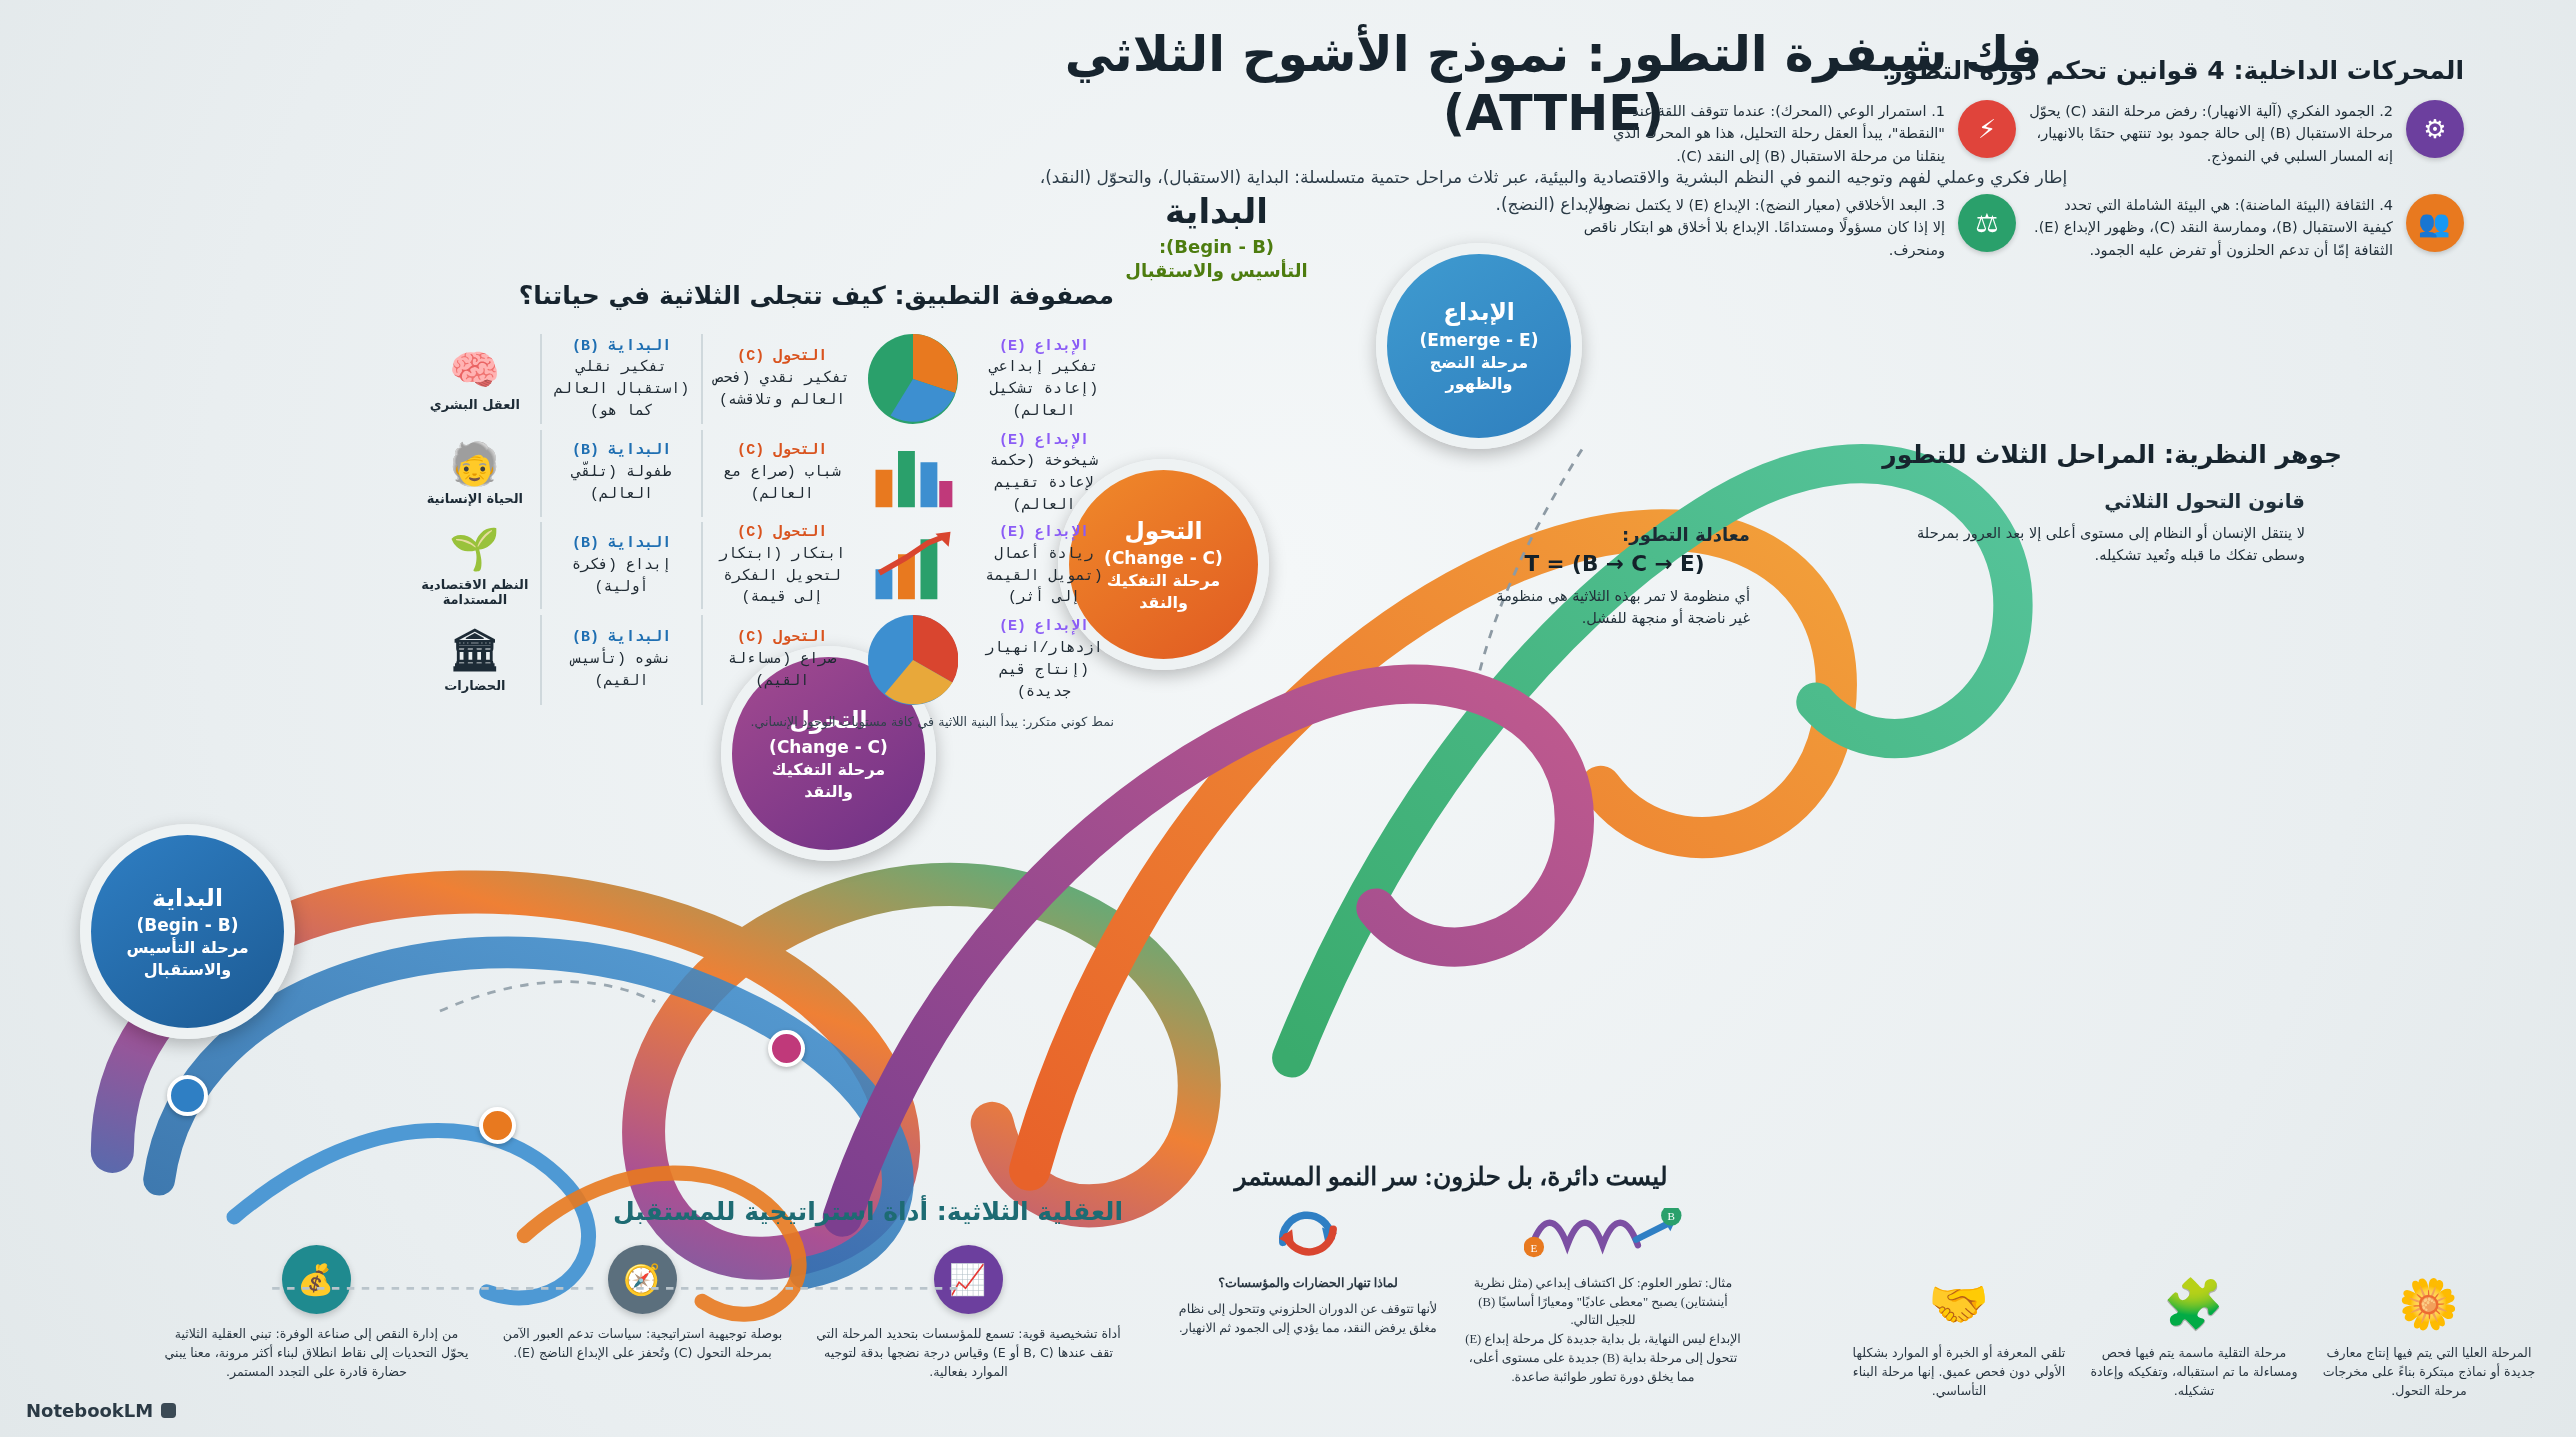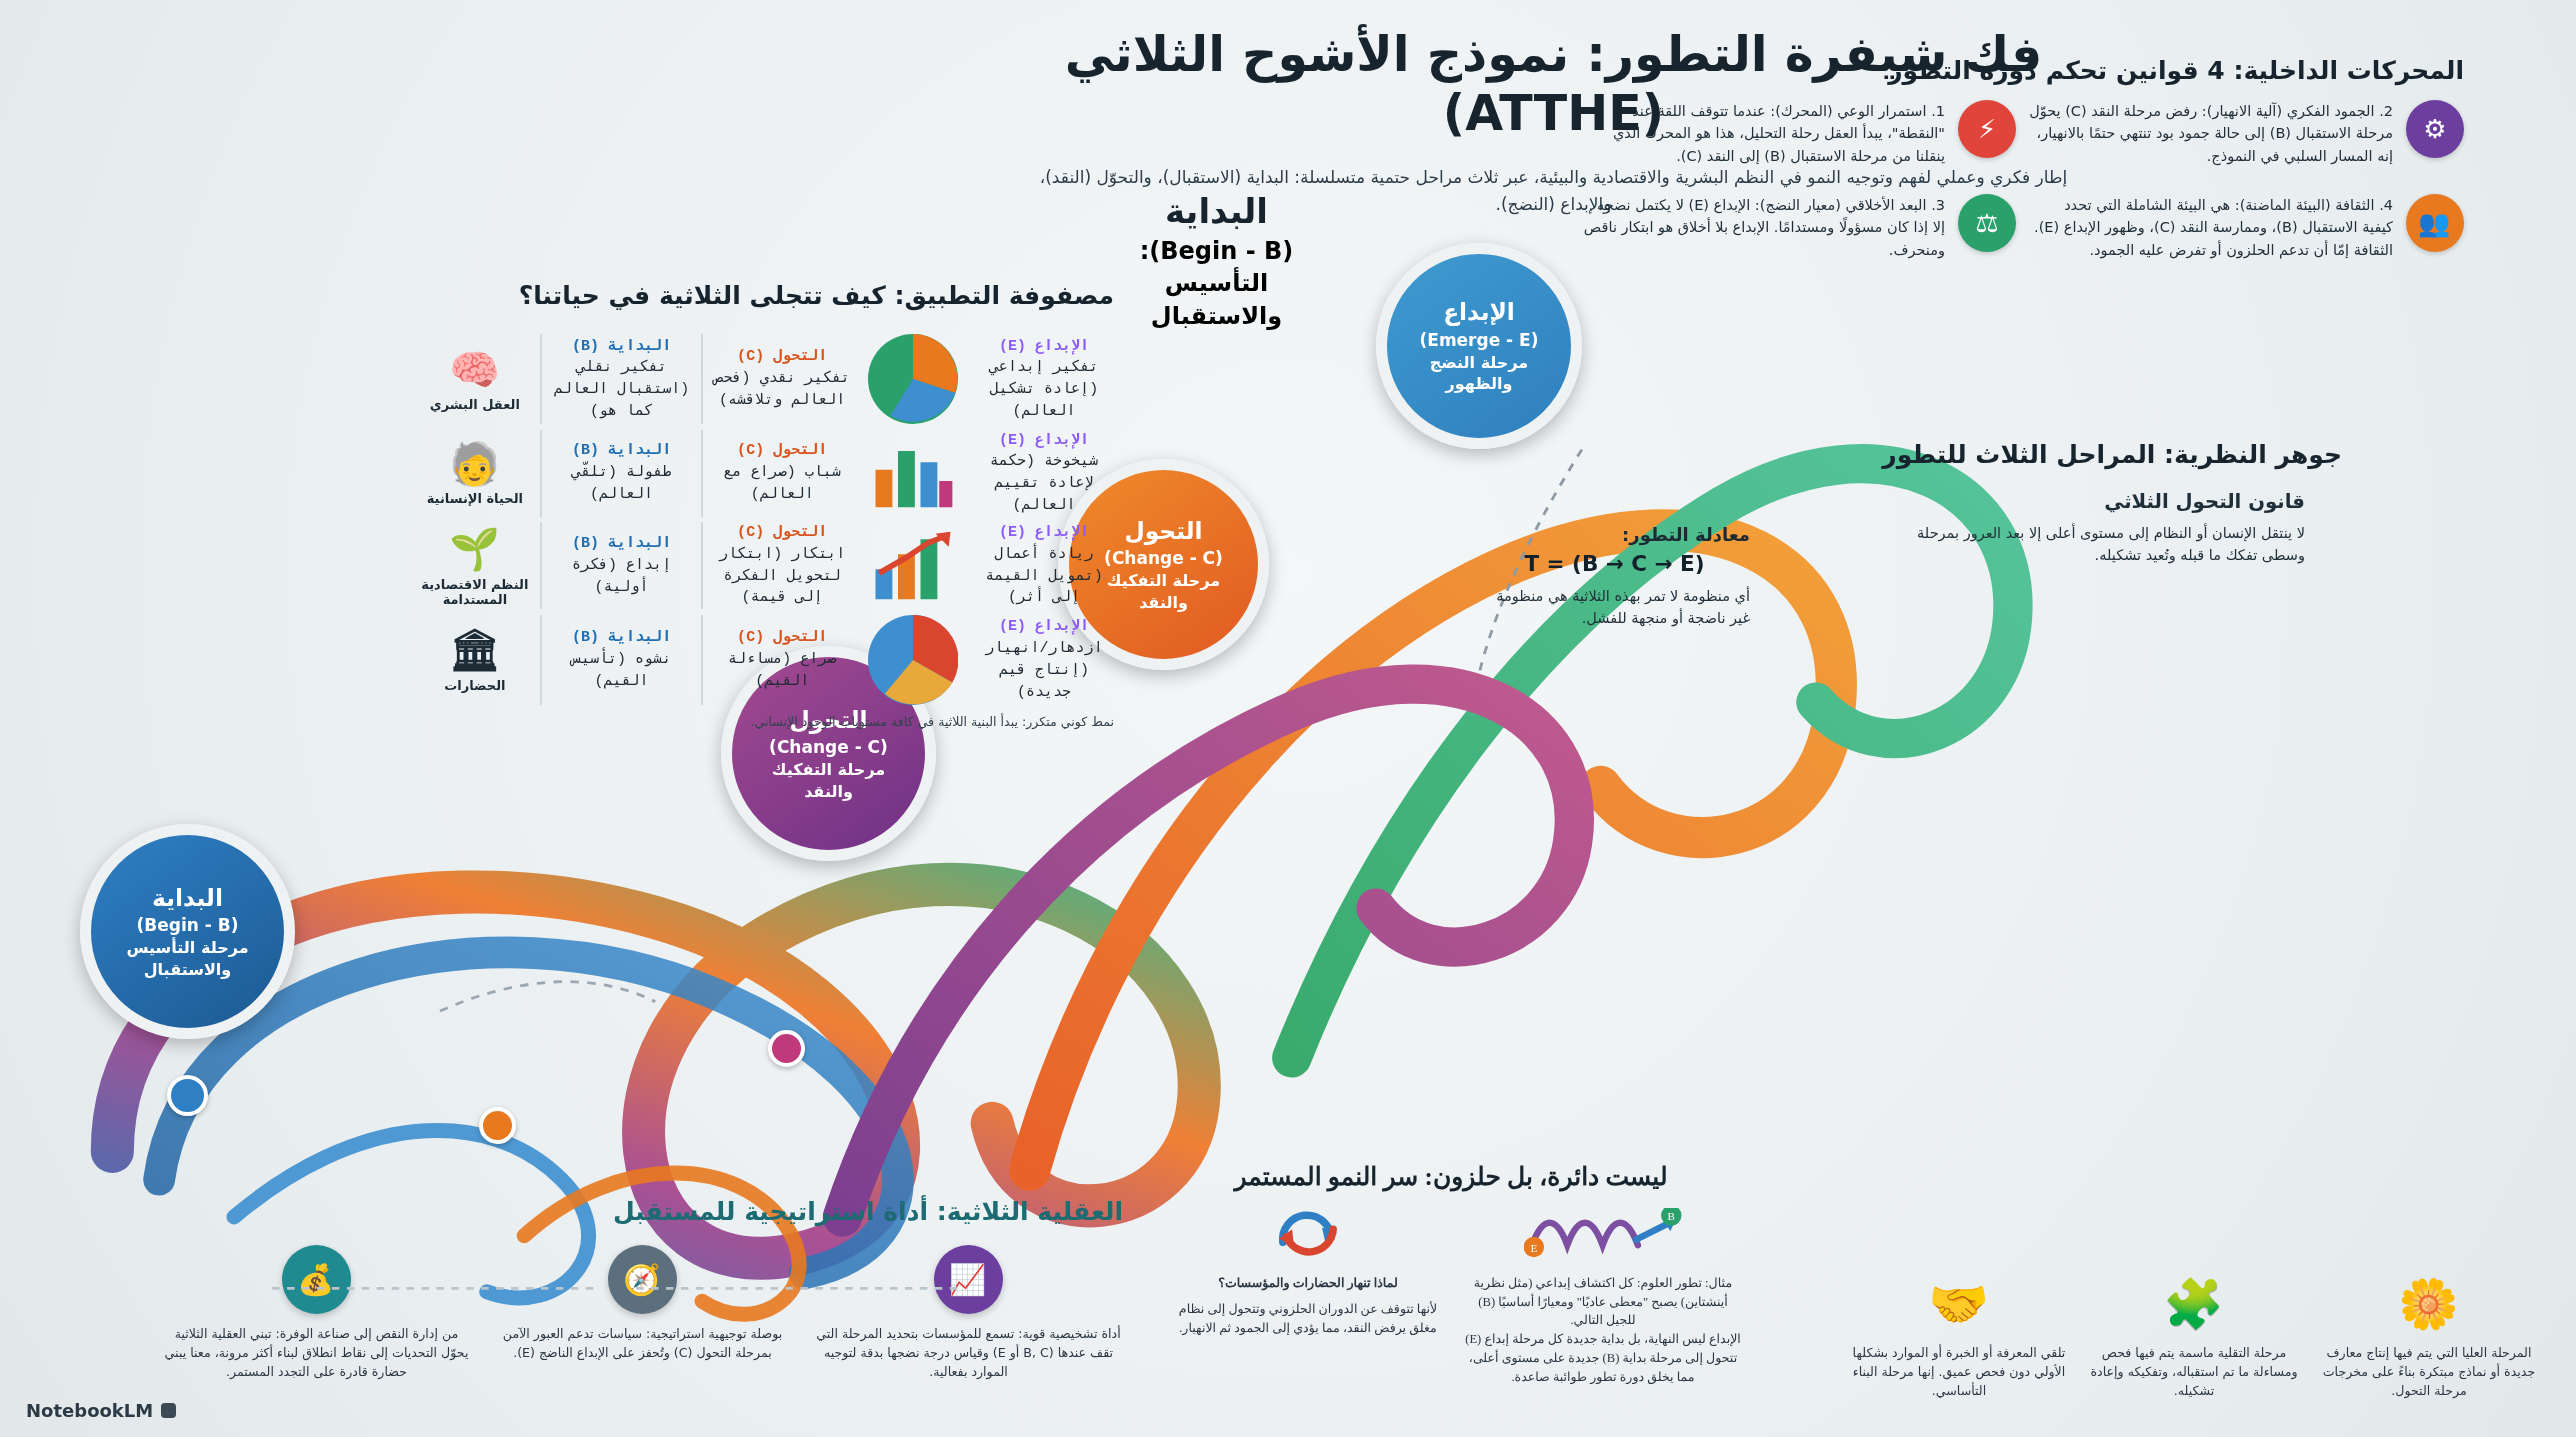--- a/index.html
+++ b/index.html
@@ -59,21 +59,21 @@
   .bl-ico { font-size: 49px; margin-bottom: 11.2px; display:block; }
 
   
   .equation { position: absolute; top: 524px; left: 1479px; width: 271px; text-align: right; }
   .equation .eq-title { font-size: 18px; font-weight: bold; color: #1b2a34; margin-bottom: 5.6px;}
   .equation .eq { font-size: 21.5px; font-weight: bold; color: #14212a; margin: 5.6px 0 9.4px; direction: ltr; text-align: center;}
 
   
   .begin-label { position: absolute; top: 192px; left: 1123px; width: 187px; text-align: center; }
   .begin-label .big { font-size: 34px; font-weight: bold; color: #17242e; line-height: 1.15; }
-  .begin-label .sm { font-size: 24px; font-weight: bold; color: #000000; margin-top: 3.7px; line-height: 1.35;}
+  .begin-label .sm { font-size: 18px; font-weight: bold; color: #4d7c0f; margin-top: 3.7px; line-height: 1.35;}
 
   
   .bubble {
     position: absolute; border-radius: 50%;
     display: flex; align-items: center; justify-content: center;
     text-align: center; color: #fff; font-weight: bold; line-height: 1.35;
     box-shadow: 0 5.6px 17px rgba(0,0,0,.25);
   }
   .bubble span { display: block; padding: 0 13px; }
 

